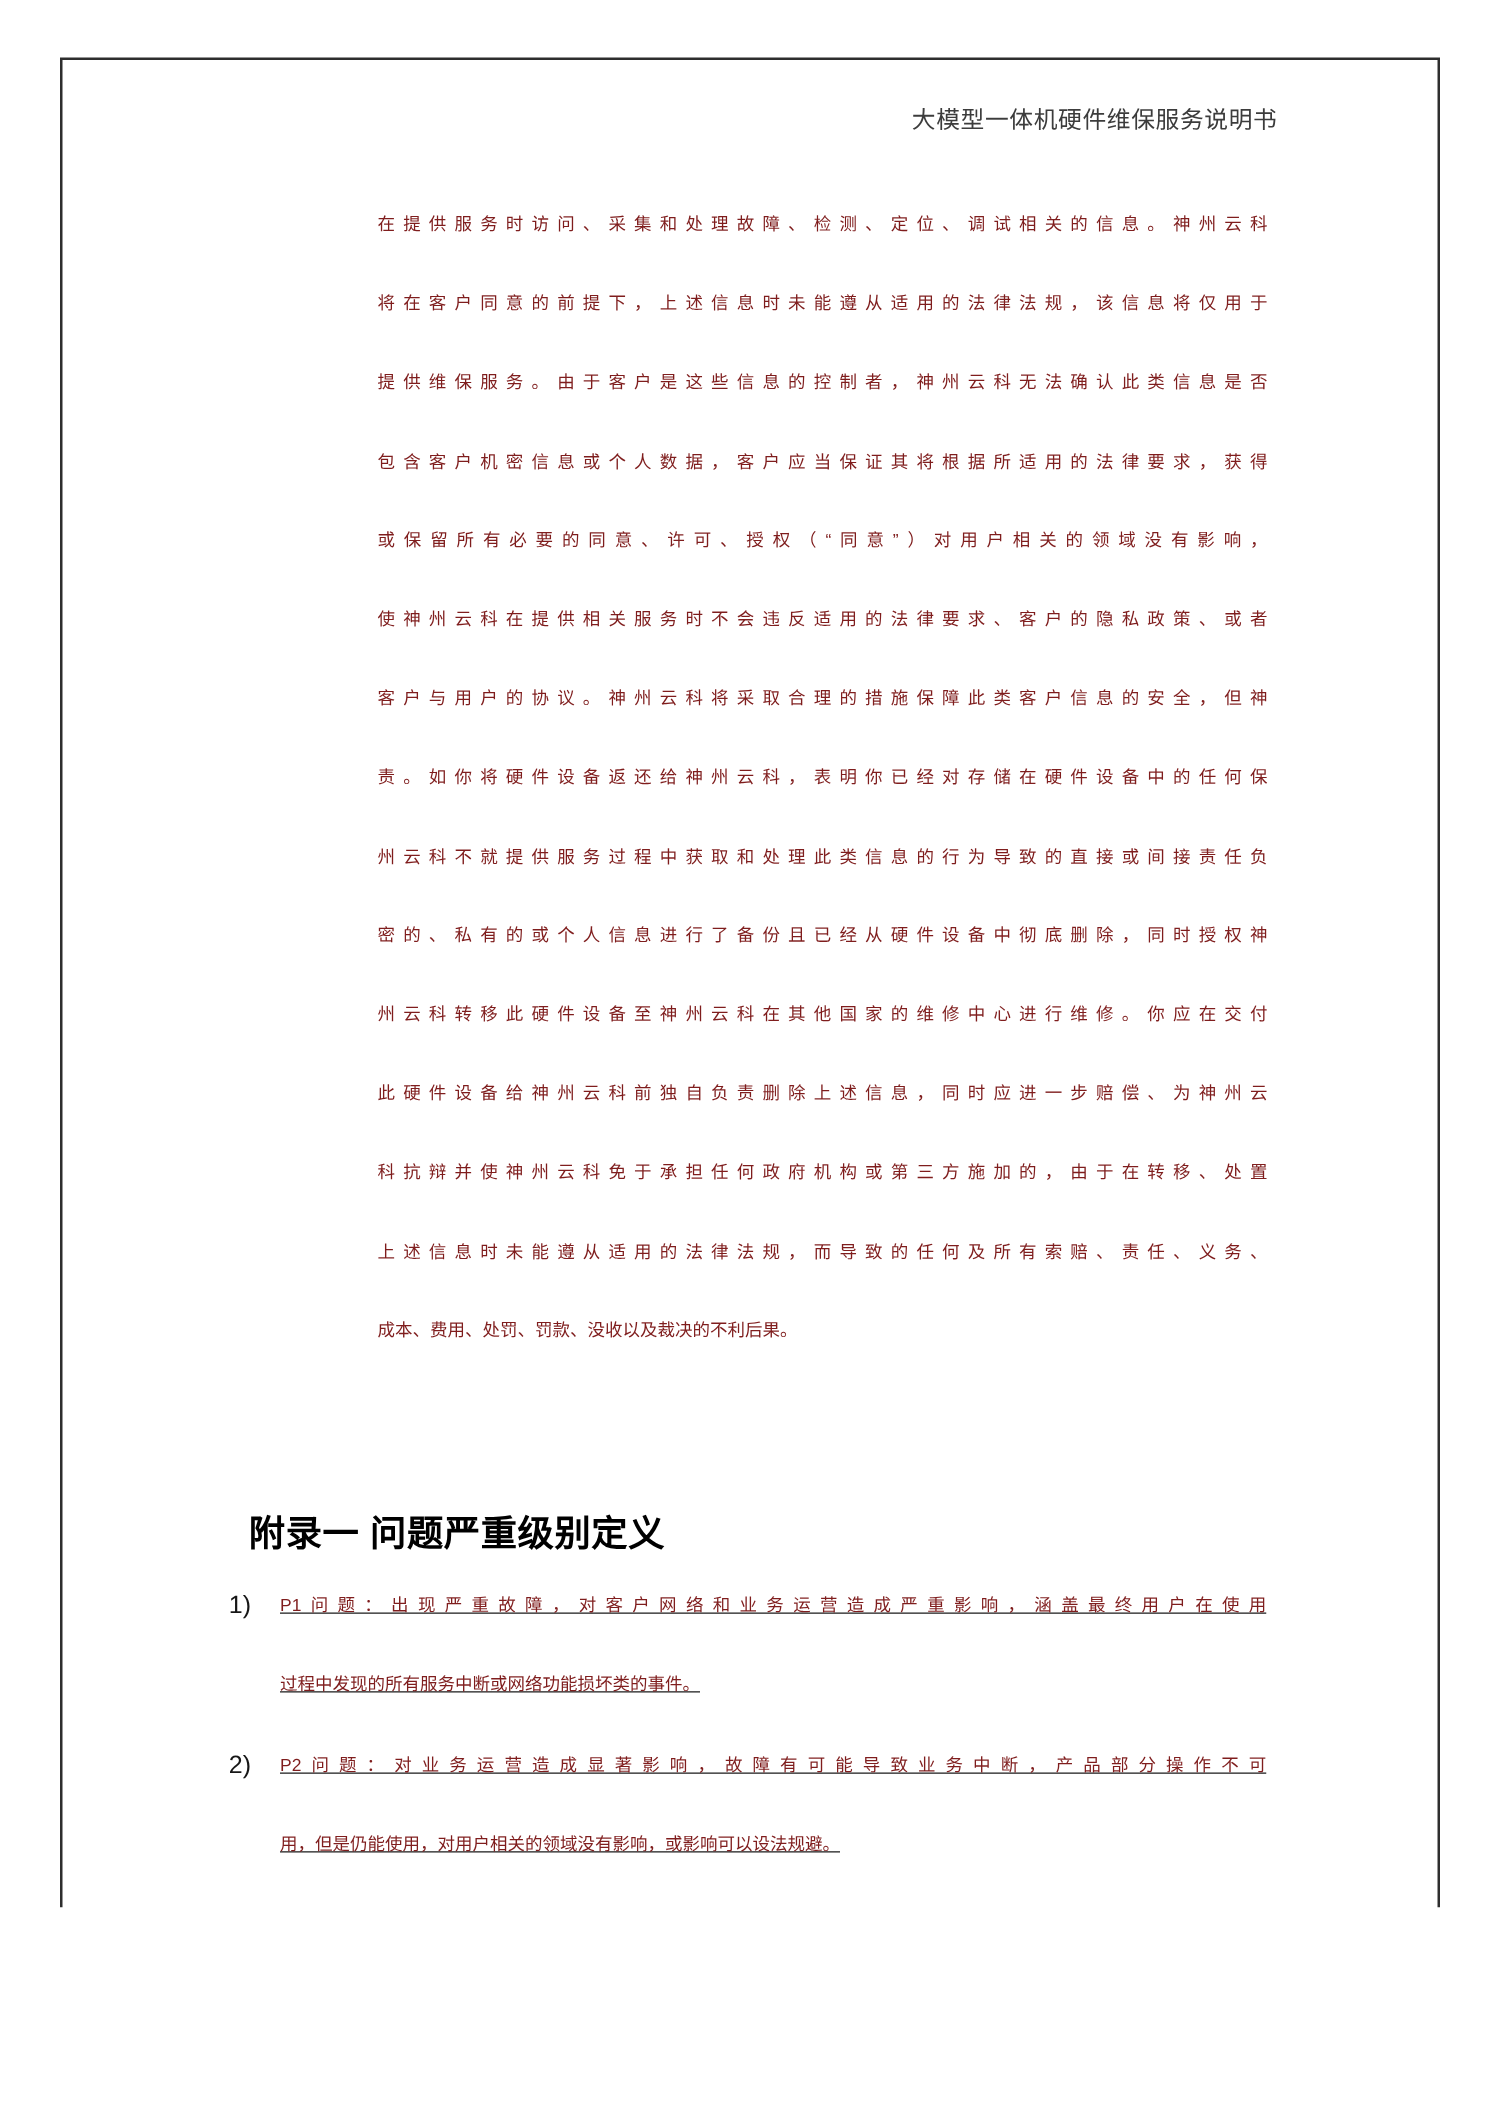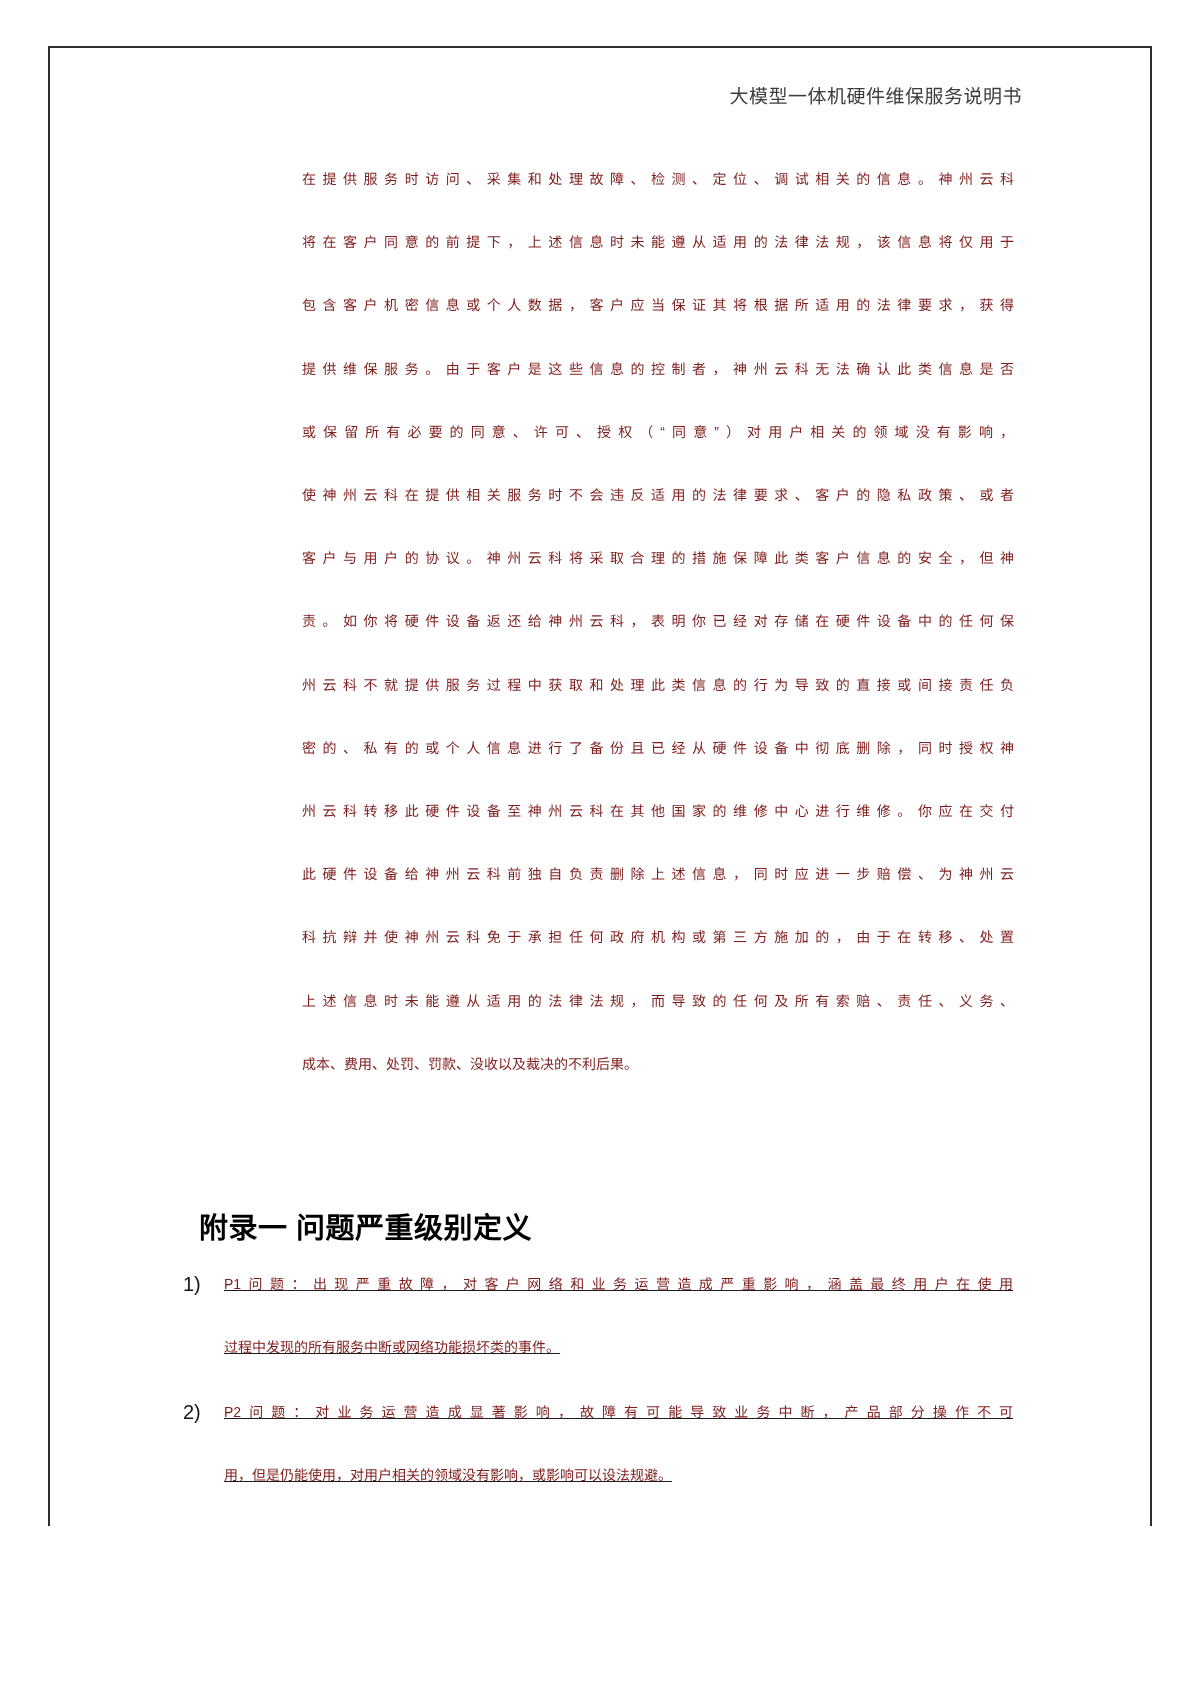--- a/index.html
+++ b/index.html
@@ -114,22 +114,22 @@
 
 <div class="page">
 
   <div class="page-border"></div>
 
   <div class="header-title">大模型一体机硬件维保服务说明书</div>
 
   <div class="body-par">
     <div class="jline">在提供服务时访问、采集和处理故障、检测、定位、调试相关的信息。神州云科</div>
     <div class="jline">将在客户同意的前提下，上述信息时未能遵从适用的法律法规，该信息将仅用于</div>
+    <div class="jline">提供维保服务。由于客户是这些信息的控制者，神州云科无法确认此类信息是否</div>
     <div class="jline">包含客户机密信息或个人数据，客户应当保证其将根据所适用的法律要求，获得</div>
-    <div class="jline">提供维保服务。由于客户是这些信息的控制者，神州云科无法确认此类信息是否</div>
     <div class="jline">或保留所有必要的同意、许可、授权（“同意”）对用户相关的领域没有影响，</div>
     <div class="jline">使神州云科在提供相关服务时不会违反适用的法律要求、客户的隐私政策、或者</div>
     <div class="jline">客户与用户的协议。神州云科将采取合理的措施保障此类客户信息的安全，但神</div>
     <div class="jline">责。如你将硬件设备返还给神州云科，表明你已经对存储在硬件设备中的任何保</div>
     <div class="jline">州云科不就提供服务过程中获取和处理此类信息的行为导致的直接或间接责任负</div>
     <div class="jline">密的、私有的或个人信息进行了备份且已经从硬件设备中彻底删除，同时授权神</div>
     <div class="jline">州云科转移此硬件设备至神州云科在其他国家的维修中心进行维修。你应在交付</div>
     <div class="jline">此硬件设备给神州云科前独自负责删除上述信息，同时应进一步赔偿、为神州云</div>
     <div class="jline">科抗辩并使神州云科免于承担任何政府机构或第三方施加的，由于在转移、处置</div>
     <div class="jline">上述信息时未能遵从适用的法律法规，而导致的任何及所有索赔、责任、义务、</div>

